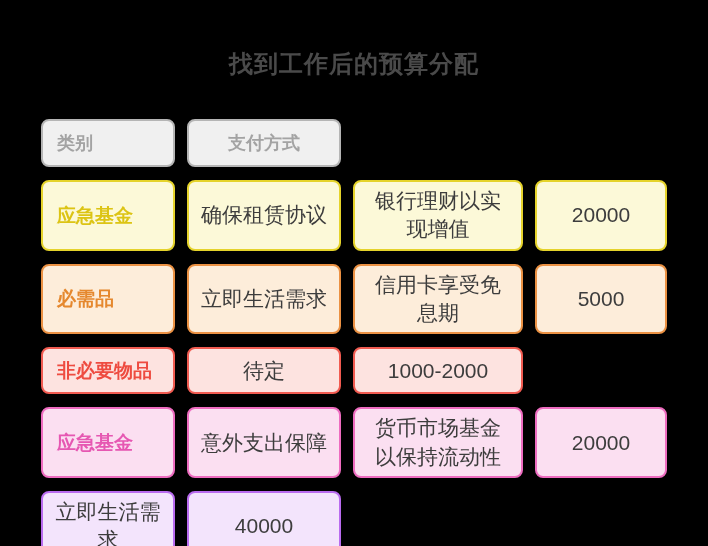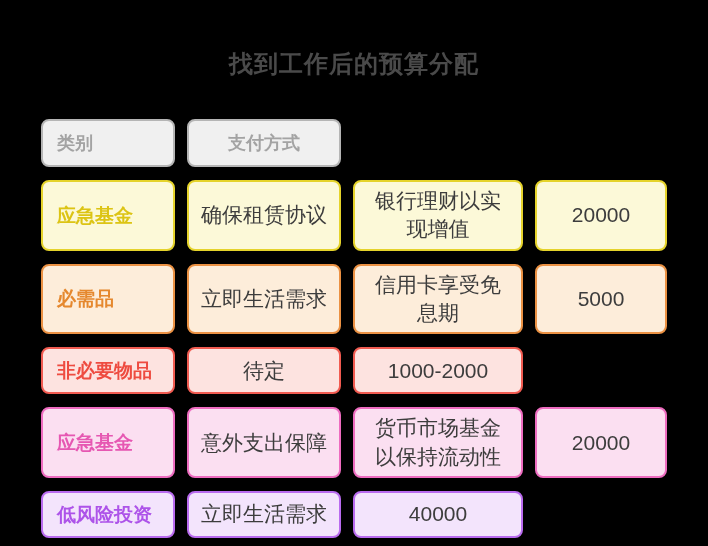--- a/index.html
+++ b/index.html
@@ -107,19 +107,18 @@
     </div>
 
     <div class="row" style="--border: #ee6cc0; --bg: #fbdff1; --text: #e657b2;">
       <div class="cell cat">应急基金</div>
       <div class="cell">意外支出保障</div>
       <div class="cell">货币市场基金以保持流动性</div>
       <div class="cell">20000</div>
     </div>
 
     <div class="row" style="--border: #b96bef; --bg: #f3e4fc; --text: #ad53e9;">
-      <div class="cell cat">低风险投资</div>
       <div class="cell">立即生活需求</div>
       <div class="cell">40000</div>
     </div>
 
   </div>
 </div>
 
 </body></html>

